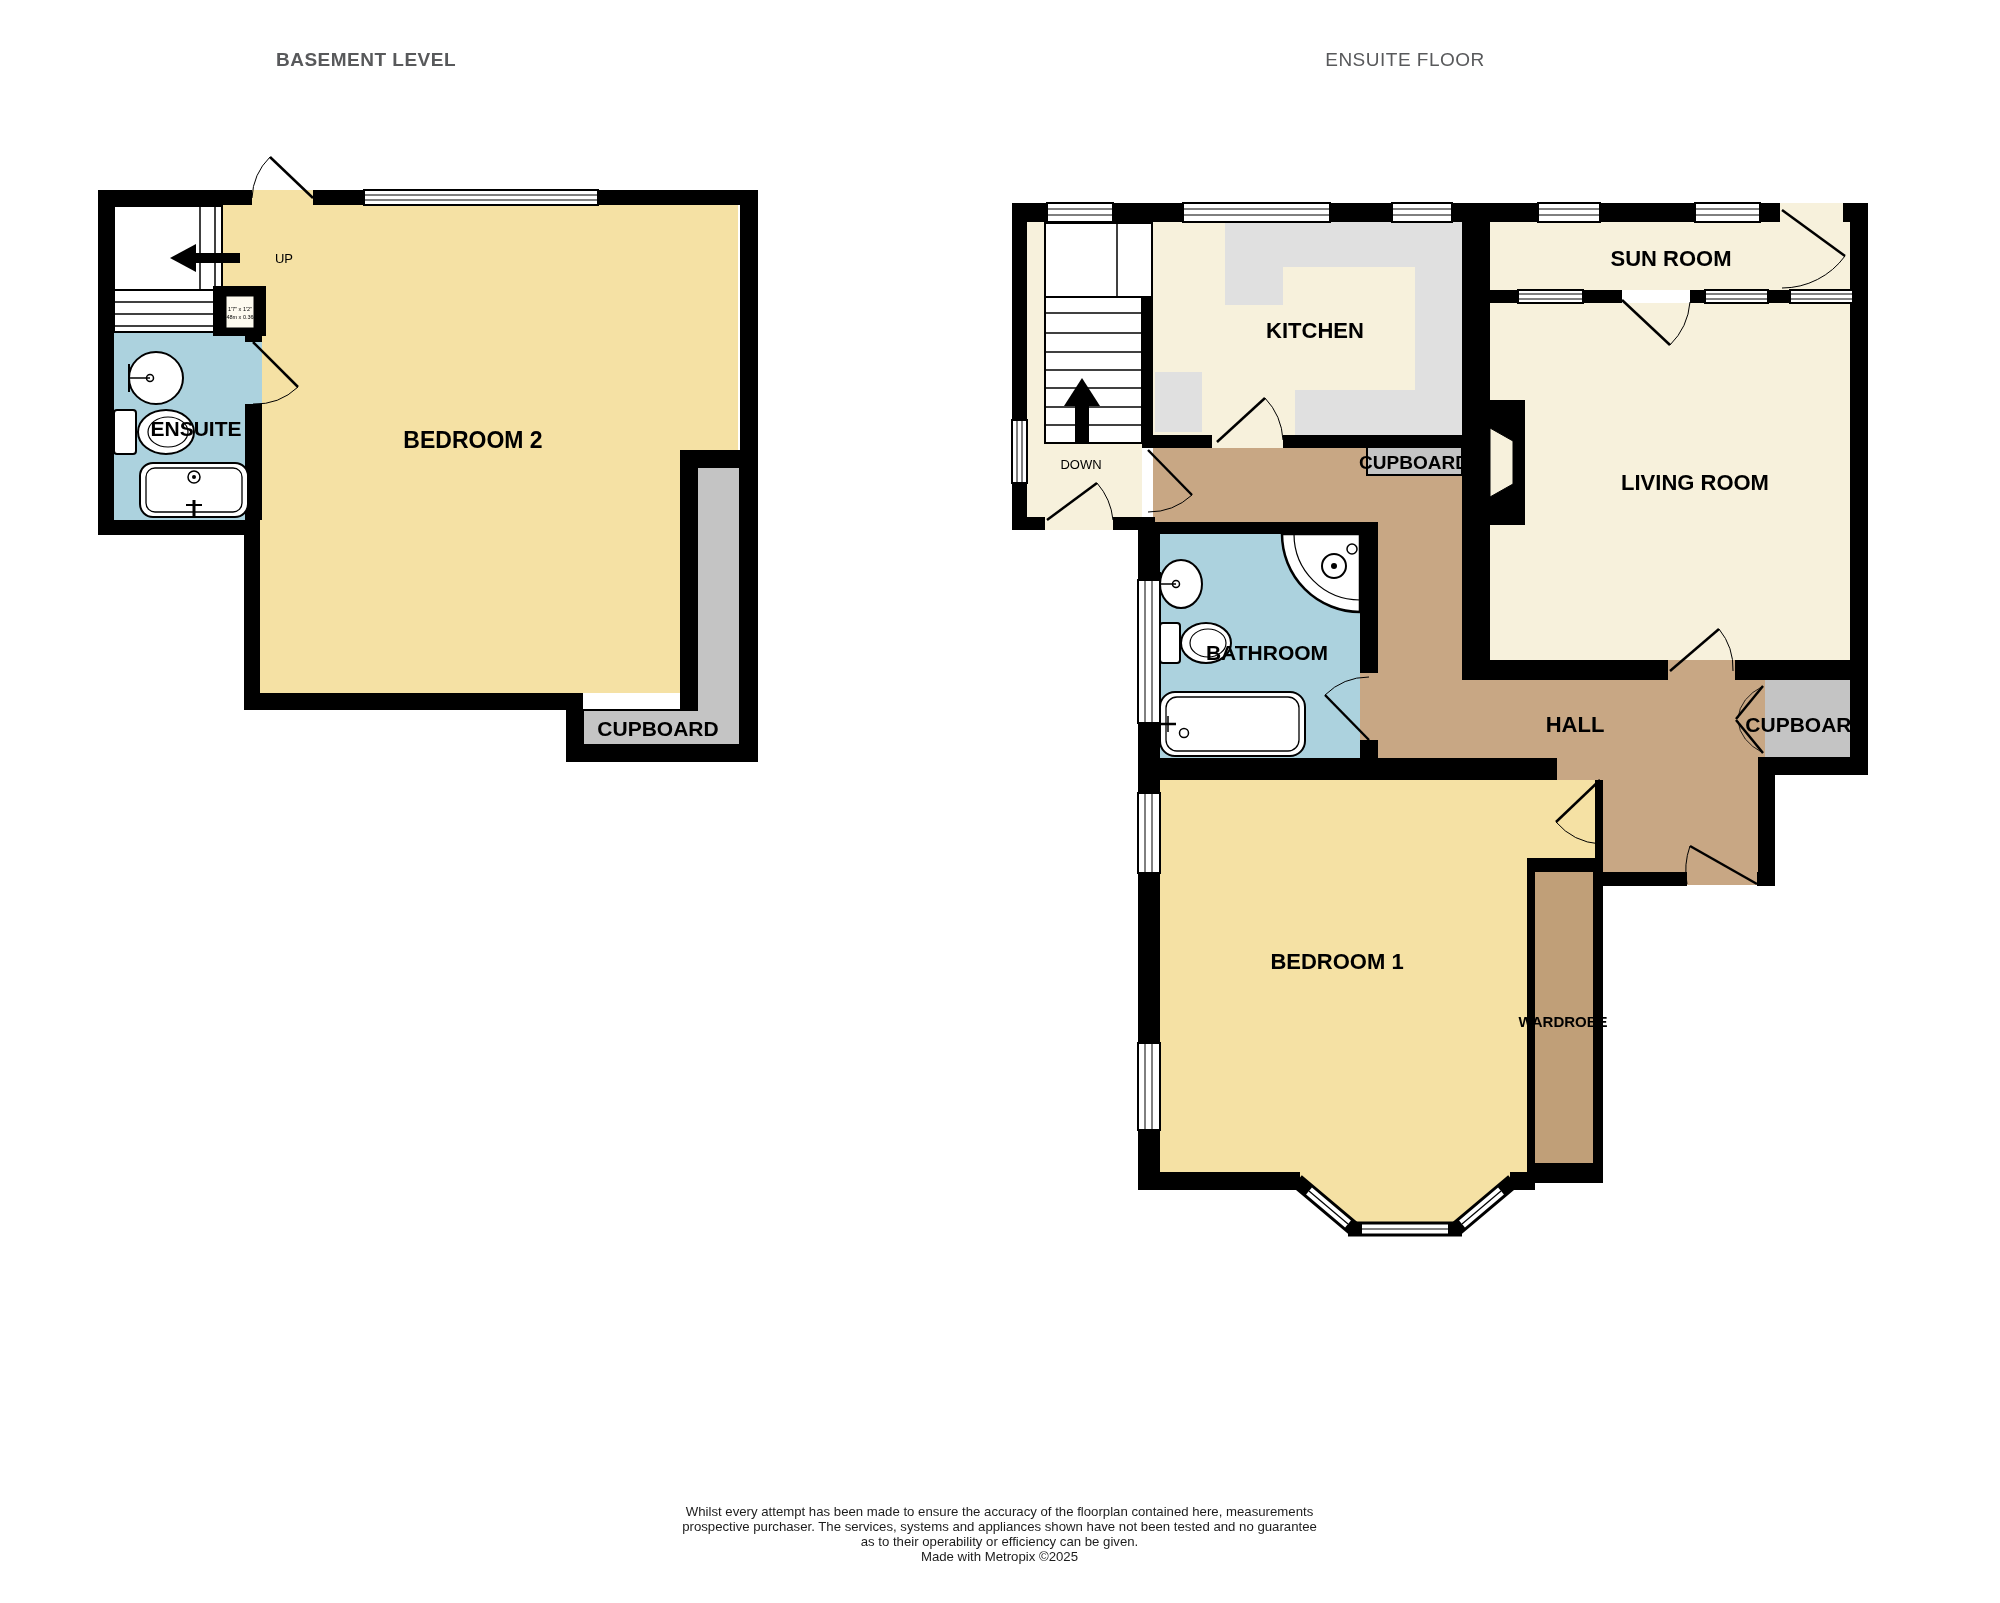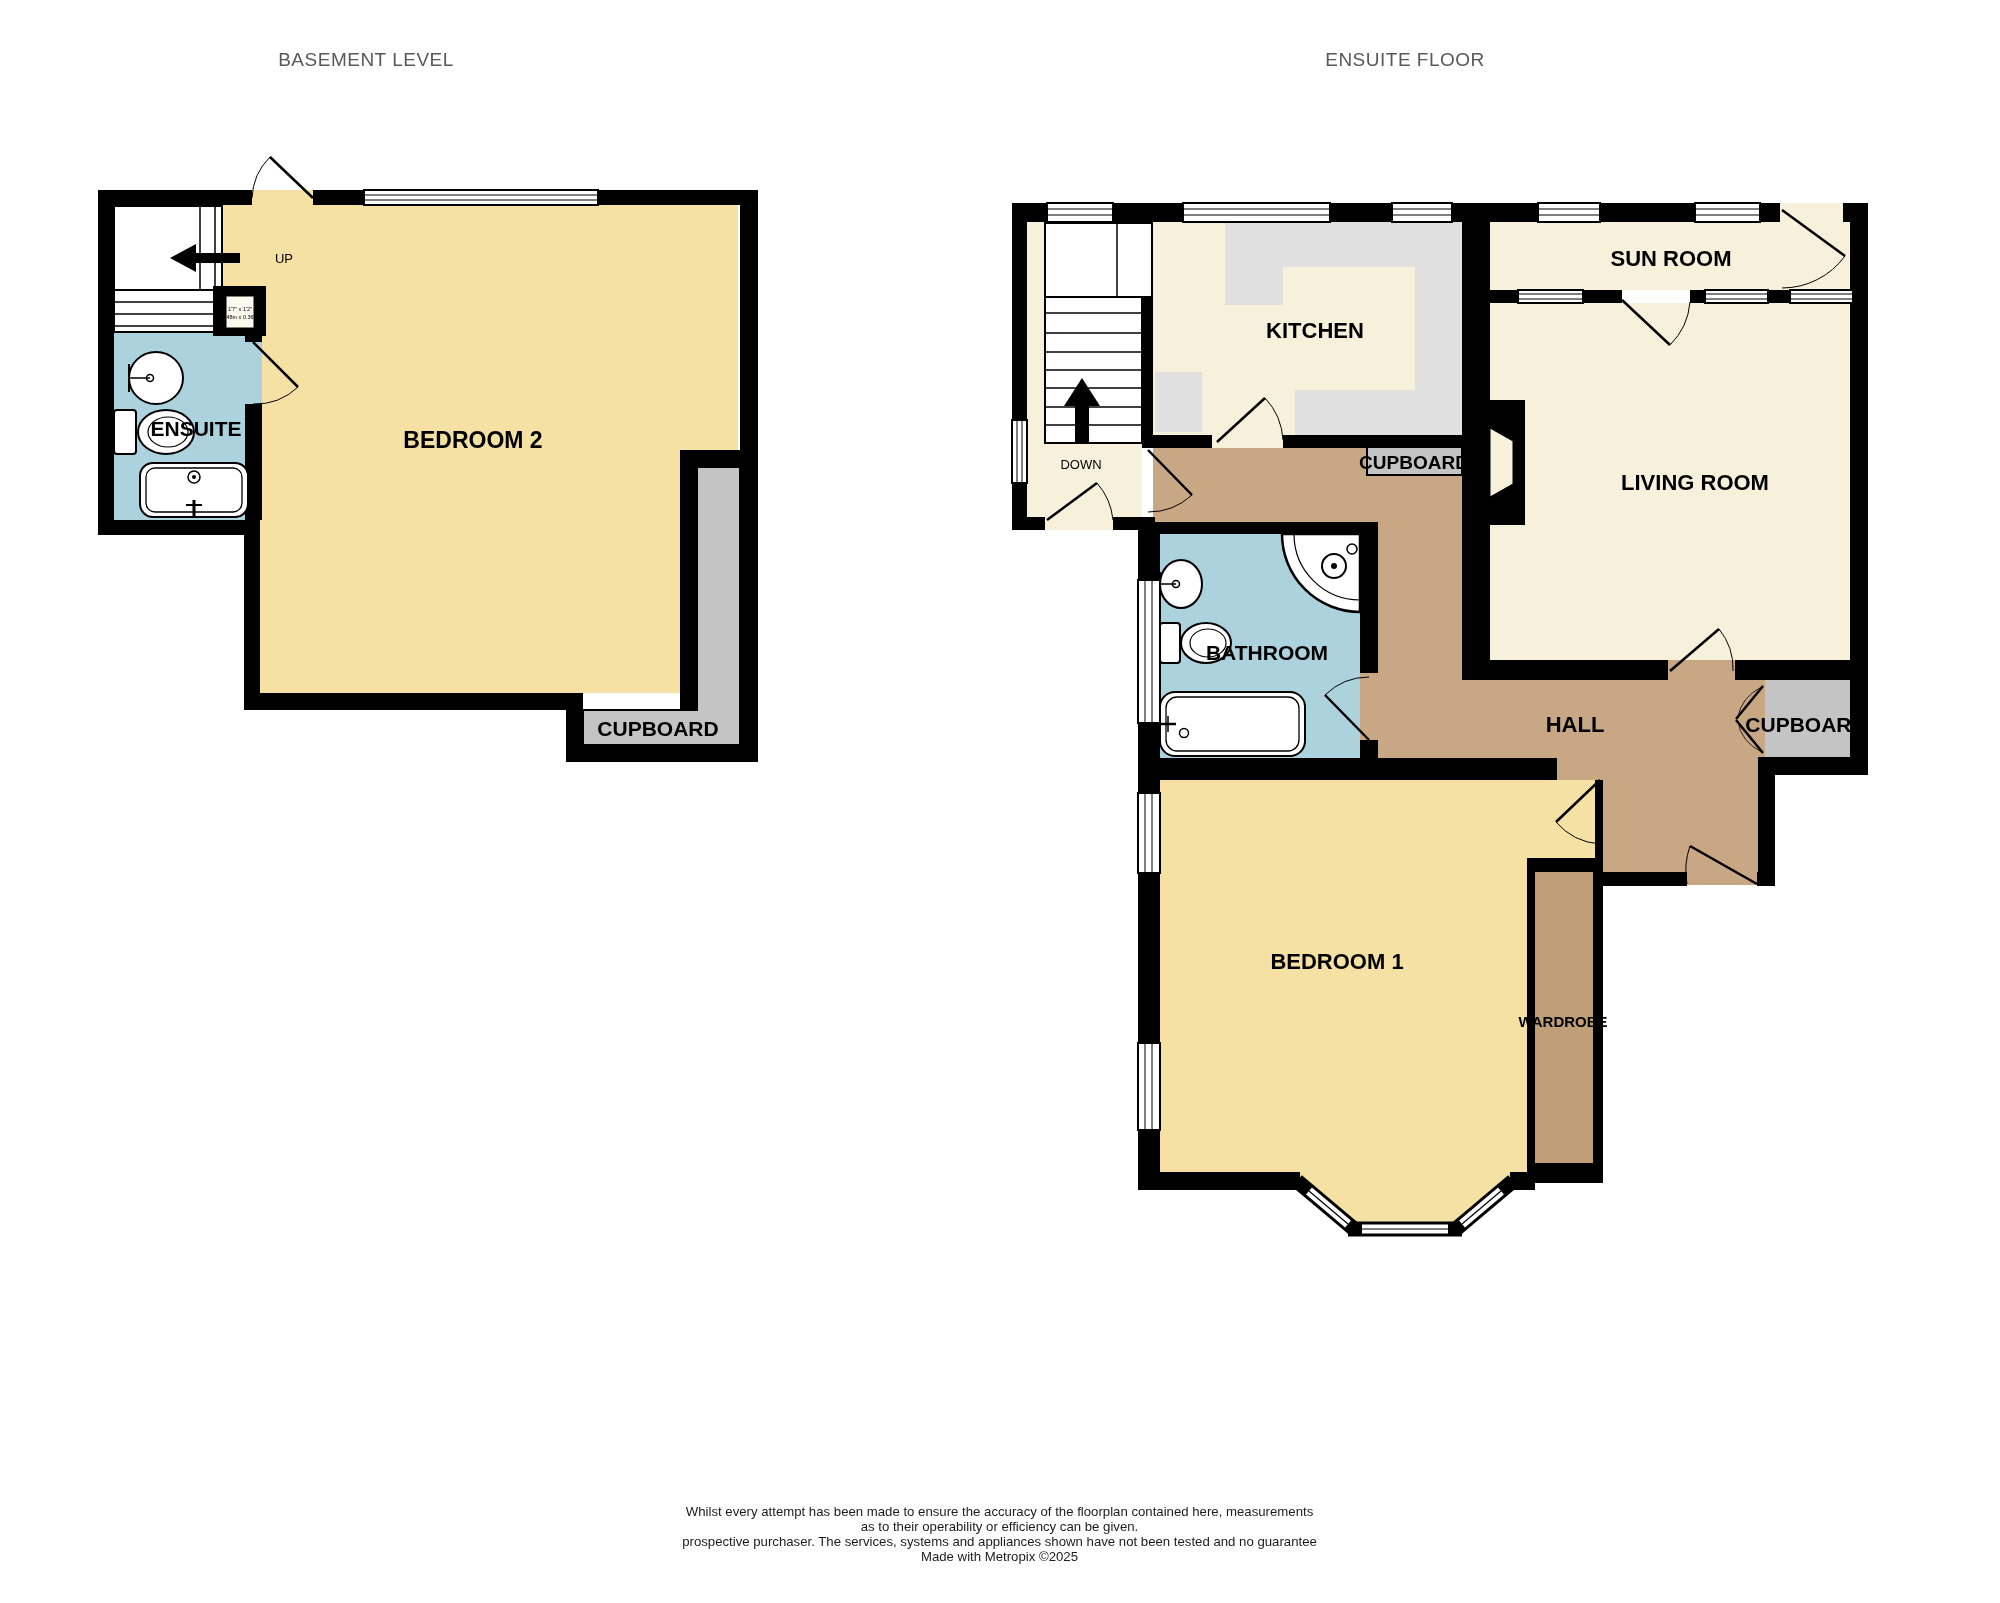--- a/index.html
+++ b/index.html
@@ -1,20 +1,20 @@
 <!DOCTYPE html>
 <html><head>
 <meta charset="utf-8">
 <style>
   html,body{margin:0;padding:0;background:#ffffff;}
   #page{position:relative;width:2000px;height:1603px;background:#ffffff;overflow:hidden;
         font-family:"Liberation Sans",sans-serif;}
   .floor-title{position:absolute;top:49px;width:420px;text-align:center;
         font-size:19px;letter-spacing:.5px;color:#58595b;}
-  #basement-title{left:156px;}
+  #basement-title{left:156px;font-weight:bold;}
   #ground-title{left:1195px;}
   #footer{position:absolute;left:0;right:1px;top:1504px;text-align:center;
         font-size:13.2px;line-height:15px;color:#1c1c1c;}
   svg text{font-family:"Liberation Sans",sans-serif;}
   .room-label{font-weight:bold;font-size:22px;fill:#000;}
   .room-label.small{font-size:15px;}
   .stair-label{font-size:13px;fill:#000;}
   .dim-label{font-size:5.5px;fill:#000;}
 </style>
 </head>
@@ -348,18 +348,18 @@
       <text class="room-label" x="1575" y="732" text-anchor="middle">HALL</text>
       <text class="room-label" style="font-size:21px" x="1806" y="732" text-anchor="middle">CUPBOARD</text>
       <text class="room-label" x="1337" y="969" text-anchor="middle">BEDROOM 1</text>
       <text class="room-label small" x="1563" y="1027" text-anchor="middle">WARDROBE</text>
     </g>
   </svg>
 
   
   <div id="footer">
     <div>Whilst every attempt has been made to ensure the accuracy of the floorplan contained here, measurements</div>
+    <div>prospective purchaser. The services, systems and appliances shown have not been tested and no guarantee</div>
     <div>as to their operability or efficiency can be given.</div>
-    <div>prospective purchaser. The services, systems and appliances shown have not been tested and no guarantee</div>
     <div>Made with Metropix ©2025</div>
   </div>
 
 </div>
 
 </body></html>

